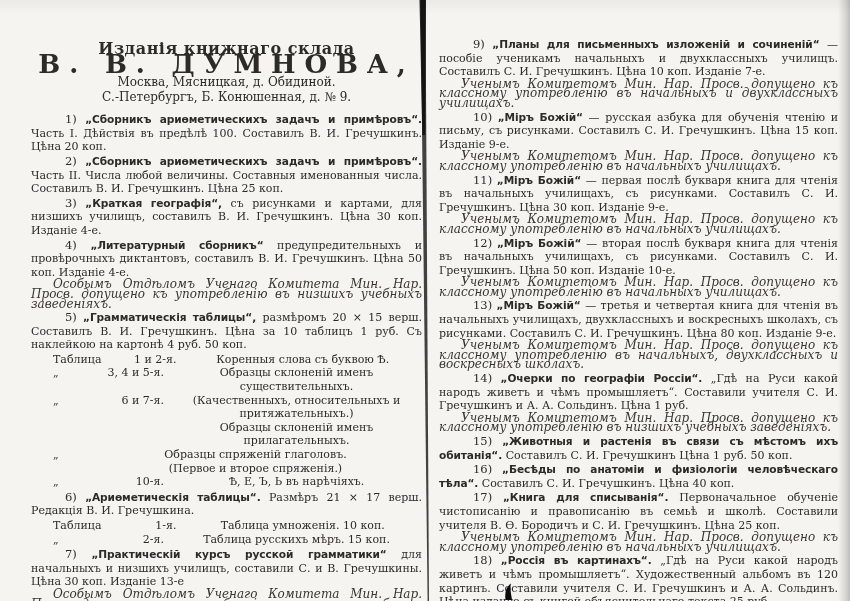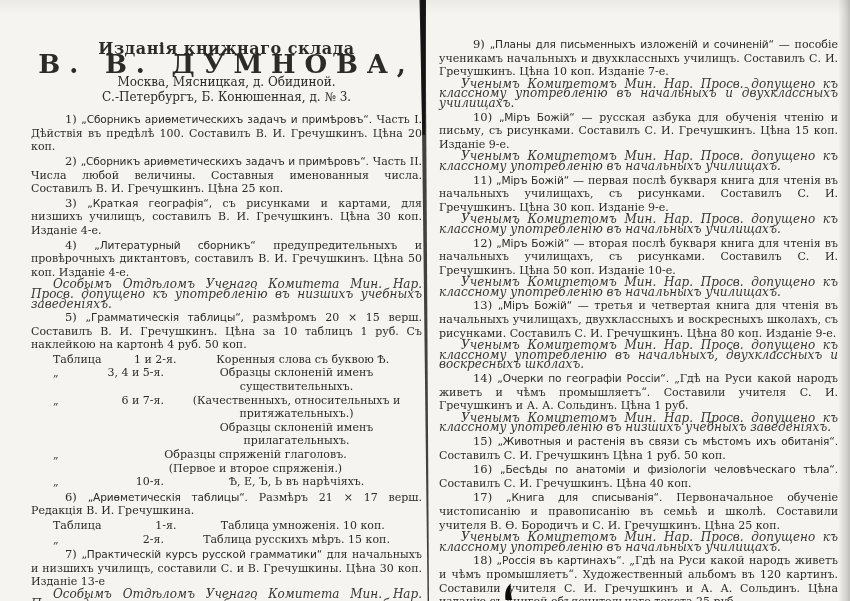--- a/index.html
+++ b/index.html
@@ -30,21 +30,21 @@
   .col-left{left:31px;top:26px;width:391px;}
   .col-right{left:439px;top:38px;width:399px;}
 
   .hdr{text-align:center;margin-bottom:8px;}
   .hdr-line1{font-size:16px;font-weight:bold;letter-spacing:.5px;margin:16px 0 2px;}
   .hdr-name{font-size:26px;font-weight:bold;letter-spacing:.34em;margin:1px 0 4px;white-space:nowrap;}
   .hdr-addr{font-size:12px;line-height:15px;margin:0;}
 
   p.item{margin:0 0 1px;text-indent:34px;}
   p.item .num{font-size:11.5px;}
-  .t{font-family:"DejaVu Sans", sans-serif;font-weight:400;font-size:10.6px;letter-spacing:-.1px;}
+  .t{font-family:"DejaVu Sans", sans-serif;font-weight:700;font-size:10.6px;letter-spacing:-.1px;}
   p.note{
     margin:0 0 2px;text-indent:22px;
     font-size:12px;line-height:9.6px;color:#38362f;
     text-align:justify;
     font-style:italic;
   }
 
   .tbl{margin:1px 0 2px;}
   .trow{display:flex;}
   .tlab{flex:0 0 58px;text-align:left;padding-left:22px;box-sizing:border-box;}
@@ -58,21 +58,21 @@
 <div class="page">
 
   <div class="page-shade-top"></div>
 
   <div class="col col-left">
 
     <div class="hdr">
       <div class="hdr-line1">Изданія книжнаго склада</div>
       <div class="hdr-name">В. В. ДУМНОВА,</div>
       <p class="hdr-addr">Москва, Мясницкая, д. Обидиной.</p>
-      <p class="hdr-addr">С.-Петербургъ, Б. Конюшенная, д. № 3.</p>
+      <p class="hdr-addr">С.-Петербургъ, Б. Конюшенная, д. № 9.</p>
     </div>
 
     <p class="item"><span class="num">1)</span> <b class="t">„Сборникъ ариѳметическихъ задачъ и примѣровъ“.</b> <span>Часть I. Дѣйствія въ предѣлѣ 100. Составилъ В. И. Гречушкинъ. Цѣна 20 коп.</span></p>
 
     <p class="item"><span class="num">2)</span> <b class="t">„Сборникъ ариѳметическихъ задачъ и примѣровъ“.</b> <span>Часть II. Числа любой величины. Составныя именованныя числа. Составилъ В. И. Гречушкинъ. Цѣна 25 коп.</span></p>
 
     <p class="item"><span class="num">3)</span> <b class="t">„Краткая географія“,</b> <span>съ рисунками и картами, для низшихъ училищъ, составилъ В. И. Гречушкинъ. Цѣна 30 коп. Изданіе 4-е.</span></p>
 
     <p class="item"><span class="num">4)</span> <b class="t">„Литературный сборникъ“</b> <span>предупредительныхъ и провѣрочныхъ диктантовъ, составилъ В. И. Гречушкинъ. Цѣна 50 коп. Изданіе 4-е.</span></p>
     <p class="note">Особымъ Отдѣломъ Ученаго Комитета Мин. Нар. Просв. допущено къ употребленію въ низшихъ учебныхъ заведеніяхъ.</p>

